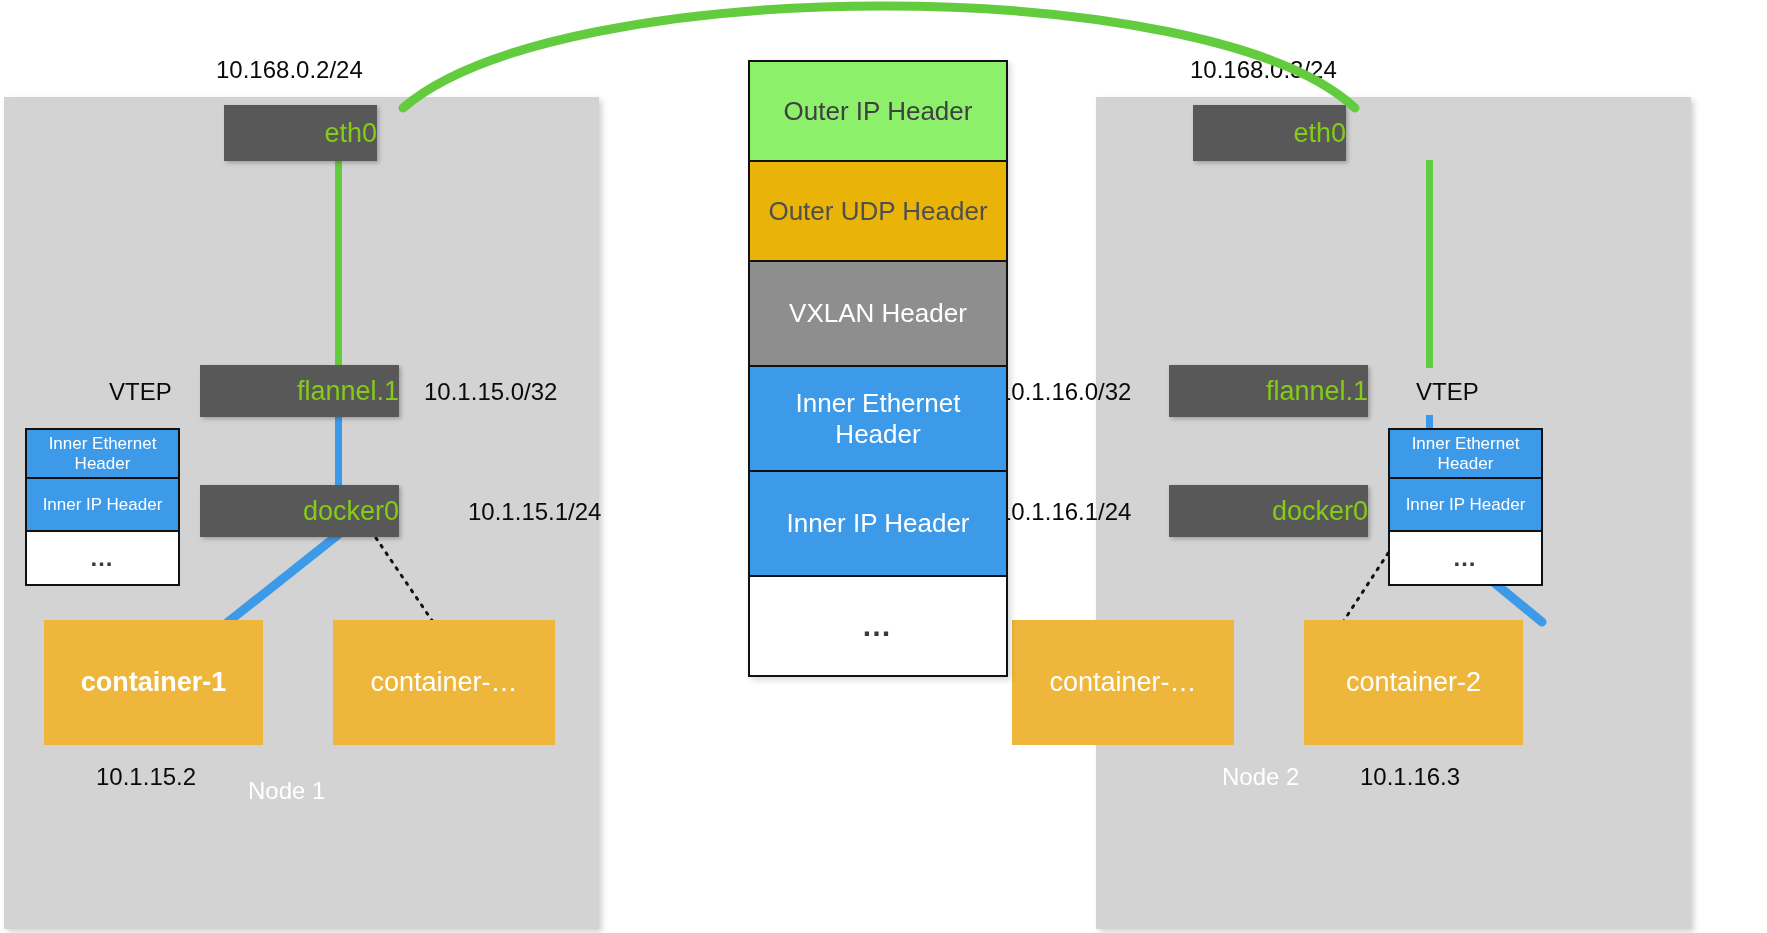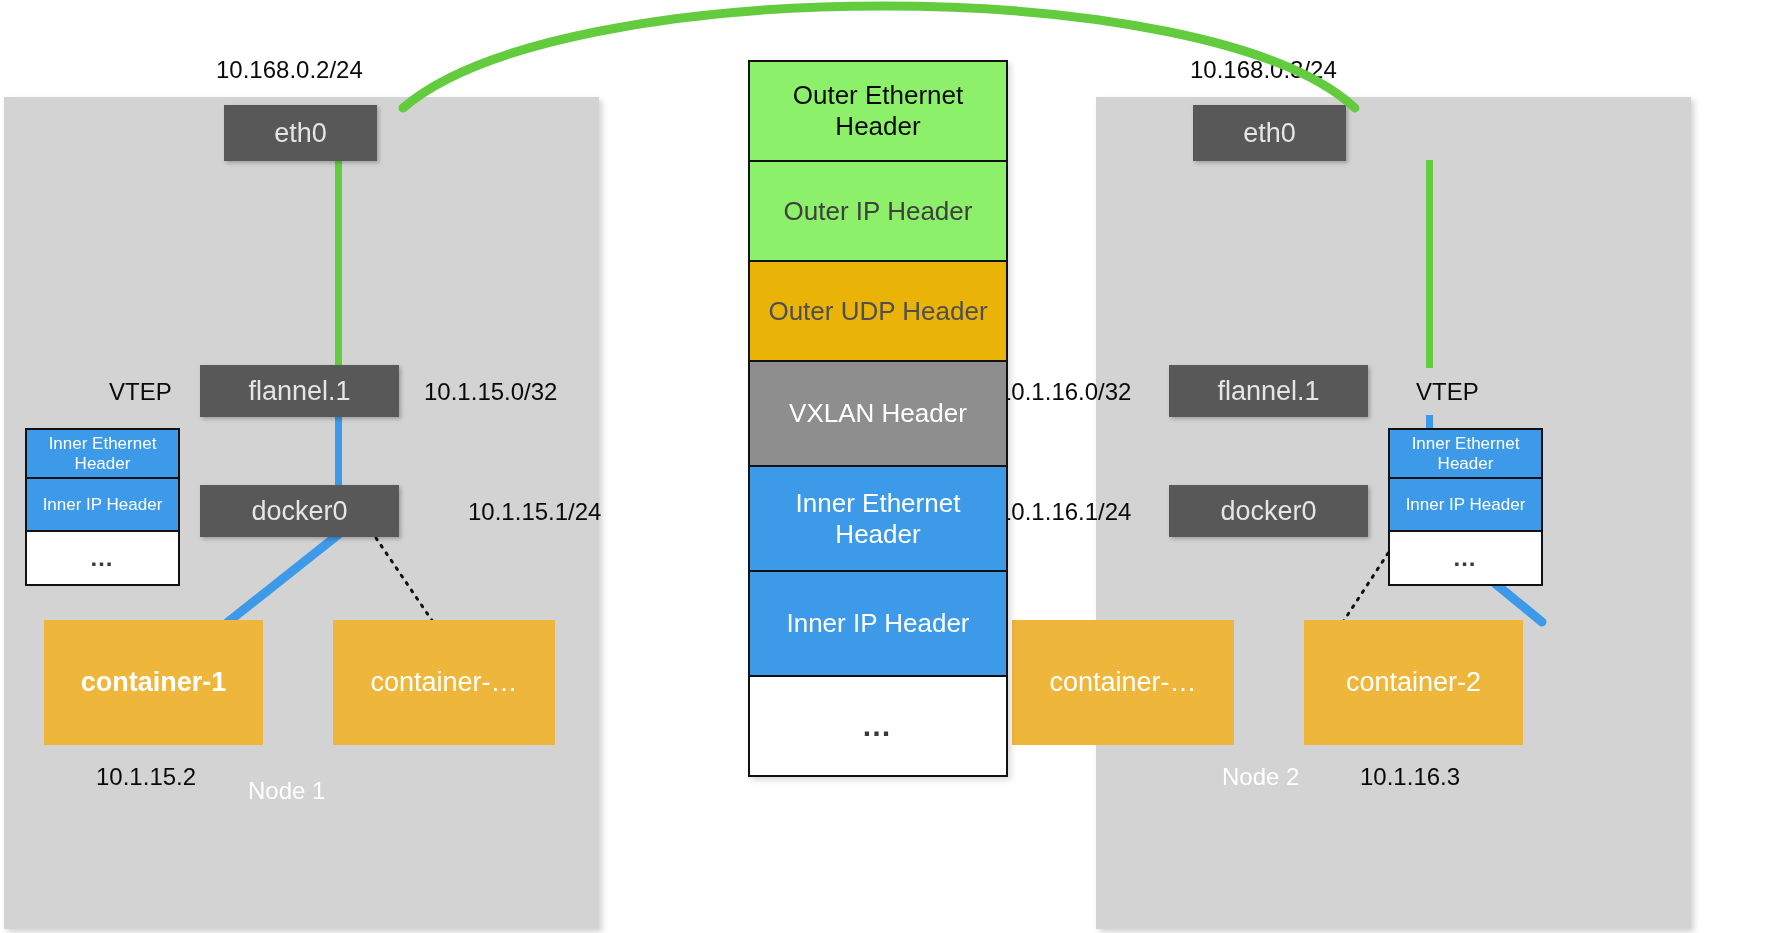--- a/index.html
+++ b/index.html
@@ -24,24 +24,24 @@
     background: #d3d3d3;
     box-shadow: 3px 3px 6px rgba(0,0,0,0.18);
   }
   #node1-panel { left: 4px;    top: 97px;  width: 595px; height: 832px; }
   #node2-panel { left: 1096px; top: 97px;  width: 595px; height: 832px; }
 
   
   .device {
     position: absolute;
     background: #585858;
-    color: #e5e5e5;
-    display: flex;
-    align-items: center;
-    justify-content: center;
+    color: #84cc16;
+    display: flex;
+    align-items: center;
+    justify-content: flex-end;
     font-size: 27px;
     box-shadow: 2px 2px 4px rgba(0,0,0,0.25);
     z-index: 6;
   }
 
   
   .container-box {
     position: absolute;
     background: #eeb73c;
     color: #ffffff;
@@ -220,23 +220,20 @@
   <div class="lbl white" style="left:1222px; top:763px;">Node 2</div>
   <div class="lbl" style="left:1360px; top:763px;">10.1.16.3</div>
 
   <div class="mini-stack" id="node2-mini" style="left:1388px; top:428px; width:155px; height:158px;">
     <div class="mini-row" style="height:49px;">Inner Ethernet Header</div>
     <div class="mini-row" style="height:53px;">Inner IP Header</div>
     <div class="mini-row last" style="height:52px;">…</div>
   </div>
 
   <div id="packet-stack">
-      <div class="pkt-row" style="height: 100px; background: rgb(140, 240, 106); color: rgb(10, 10, 10);">
-        <span>Outer Ethernet Header</span>
-      </div>
       <div class="pkt-row" style="height: 100px; background: rgb(140, 240, 106); color: #404040;">
         <span>Outer IP Header</span>
       </div>
       <div class="pkt-row" style="height: 100px; background: #eab308; color: rgb(79, 79, 79);">
         <span>Outer UDP Header</span>
       </div>
       <div class="pkt-row" style="height: 105px; background: rgb(142, 142, 142); color: rgb(255, 255, 255);">
         <span>VXLAN Header</span>
       </div>
       <div class="pkt-row" style="height: 105px; background: rgb(61, 154, 232); color: rgb(255, 255, 255);">

